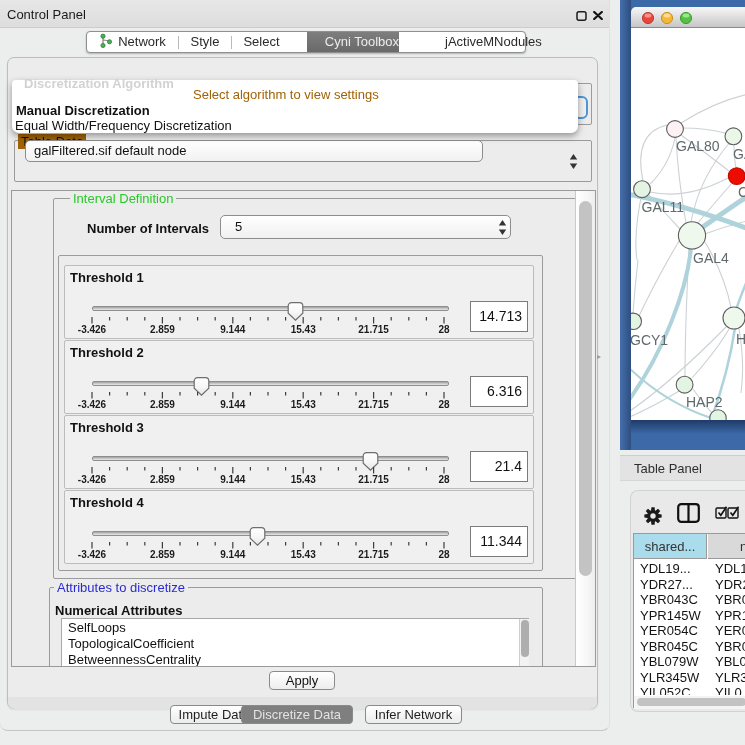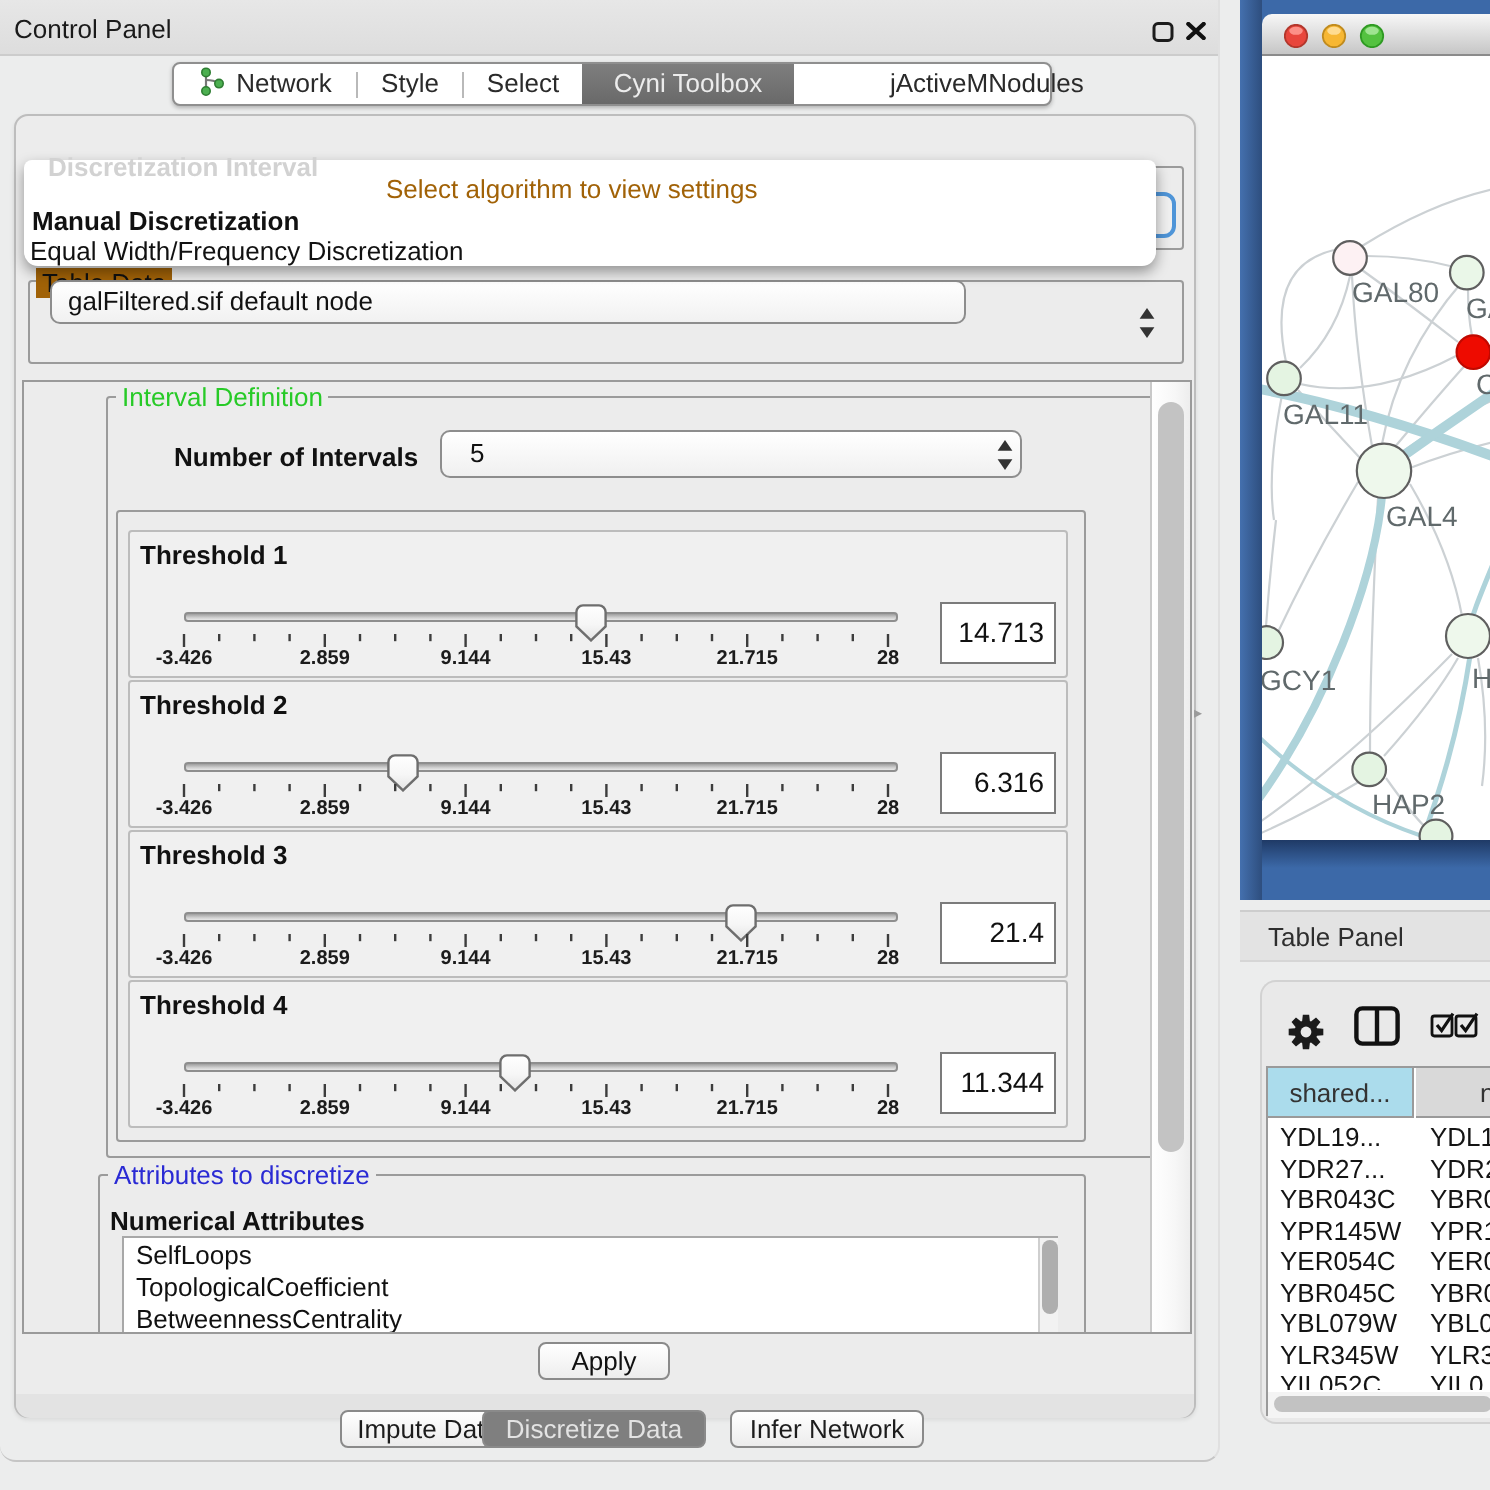--- a/index.html
+++ b/index.html
@@ -43,46 +43,46 @@
 <g fill="#4caf50" stroke="#2e7d32" stroke-width="0.8">
 <circle cx="4" cy="3.2" r="2.1"></circle>
           <circle cx="4" cy="12.5" r="2.1"></circle>
           <circle cx="10.5" cy="8.8" r="2.1"></circle>
         </g>
       </svg>Network</span>
 <span class="sep" style="left:91px;"></span>
 <span class="toptab" style="left:92px;width:52px;">Style</span>
 <span class="sep" style="left:144px;"></span>
 <span class="toptab" style="left:145px;width:59px;">Select</span>
-<span class="toptab" style="left:204px;width:106px;background:linear-gradient(#7e7e7e,#696969);color:#ececec;">Cyni Toolbox</span>
+<span class="toptab" style="left:220px;width:92px;background:linear-gradient(#7e7e7e,#696969);color:#ececec;text-align:right;">Cyni Toolbox</span>
 <span class="toptab" style="left:310px;width:130px;padding-left:48px;">jActiveMNodules</span>
 </div>
 
 <div class="fieldset" style="left:14px;top:83px;width:578px;height:42px;"></div>
 <div class="abs" style="left:572px;top:96px;width:16px;height:23px;border:2.5px solid #4f95d8;border-radius:6px;background:#f0f0f0;"></div>
 
 <div class="fieldset" style="left:14px;top:140px;width:578px;height:42px;"></div>
 <div class="abs" style="left:18px;top:134px;background:#a16207;padding:0 3px;">Table Data</div>
 <div class="abs" style="left:25px;top:140px;width:458px;height:22px;background:linear-gradient(#ffffff,#f1f1f1);border:1px solid #8d8d8d;border-radius:5px;line-height:20px;padding-left:8px;">galFiltered.sif default node</div>
 <svg class="abs" style="left:569px;top:154px" width="9" height="15" viewBox="0 0 9 15">
     <path d="M4.5 0 L8.2 5.4 H0.8 z" fill="#333"></path>
     <path d="M4.5 15 L8.2 9.6 H0.8 z" fill="#333"></path>
   </svg>
 
 <div class="abs" style="left:12px;top:80px;width:566px;height:53px;background:#ffffff;border-radius:4px 4px 7px 7px;box-shadow:0 3px 7px rgba(0,0,0,0.38);"></div>
-<div class="abs bold" style="left:24px;top:76px;color:#d2d2d2;">Discretization Interval</div>
+<div class="abs bold" style="left:24px;top:76px;color:#d2d2d2;">Discretization Algorithm</div>
 <div class="abs" style="left:193px;top:87px;color:#a16207;">Select algorithm to view settings</div>
 <div class="abs bold" style="left:16px;top:103px;">Manual Discretization</div>
 <div class="abs" style="left:15px;top:118px;text-align:right;">Equal Width/Frequency Discretization</div>
 
 <div class="abs" style="left:11px;top:190px;width:585px;height:477px;border:1px solid #9a9a9a;background:#ececec;overflow:hidden;">
   <div style="position:absolute;left:0;top:0;width:583px;height:475px;">
 
     <div class="fieldset" style="left:41px;top:7px;width:524px;height:381px;border-color:#9b9b9b;"></div>
-    <div class="abs" style="left:46px;top:0px;background:#ececec;padding:0 3px;color:#27ca27;">Interval Definition</div>
+    <div class="abs" style="left:58px;top:0px;background:#ececec;padding:0 3px;color:#27ca27;">Interval Definition</div>
 
     <div class="abs bold" style="left:75px;top:30px;">Number of Intervals</div>
     <div class="abs" style="left:208px;top:24px;width:291px;height:24px;background:linear-gradient(#ffffff,#f0f0f0);border:1px solid #8d8d8d;border-radius:5px;line-height:22px;padding-left:14px;">5</div>
     <svg class="abs" style="left:486px;top:29px" width="9" height="15" viewBox="0 0 9 15">
         <path d="M4.5 0 L8.2 5.4 H0.8 z" fill="#333"></path>
         <path d="M4.5 15 L8.2 9.6 H0.8 z" fill="#333"></path>
       </svg>
 
     <div class="fieldset" style="left:46px;top:64px;width:485px;height:316px;"></div>
 

